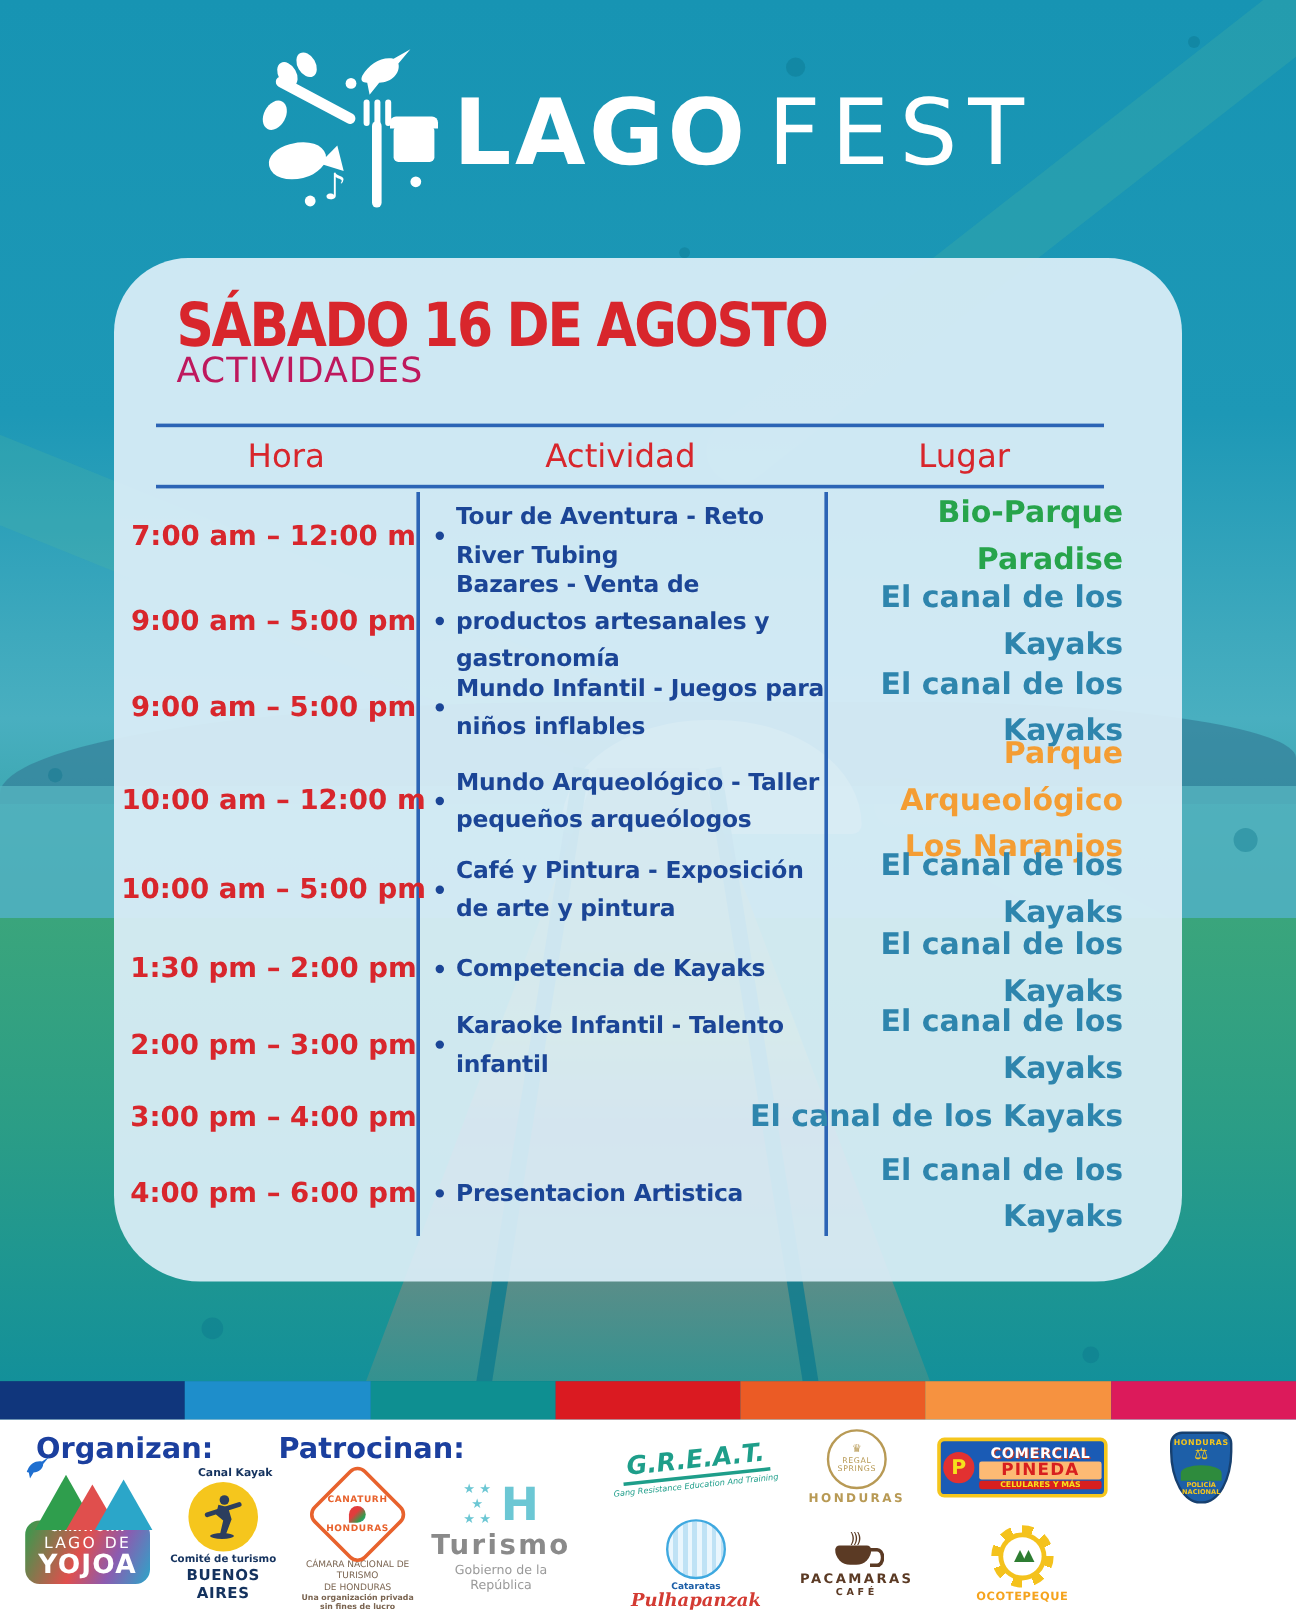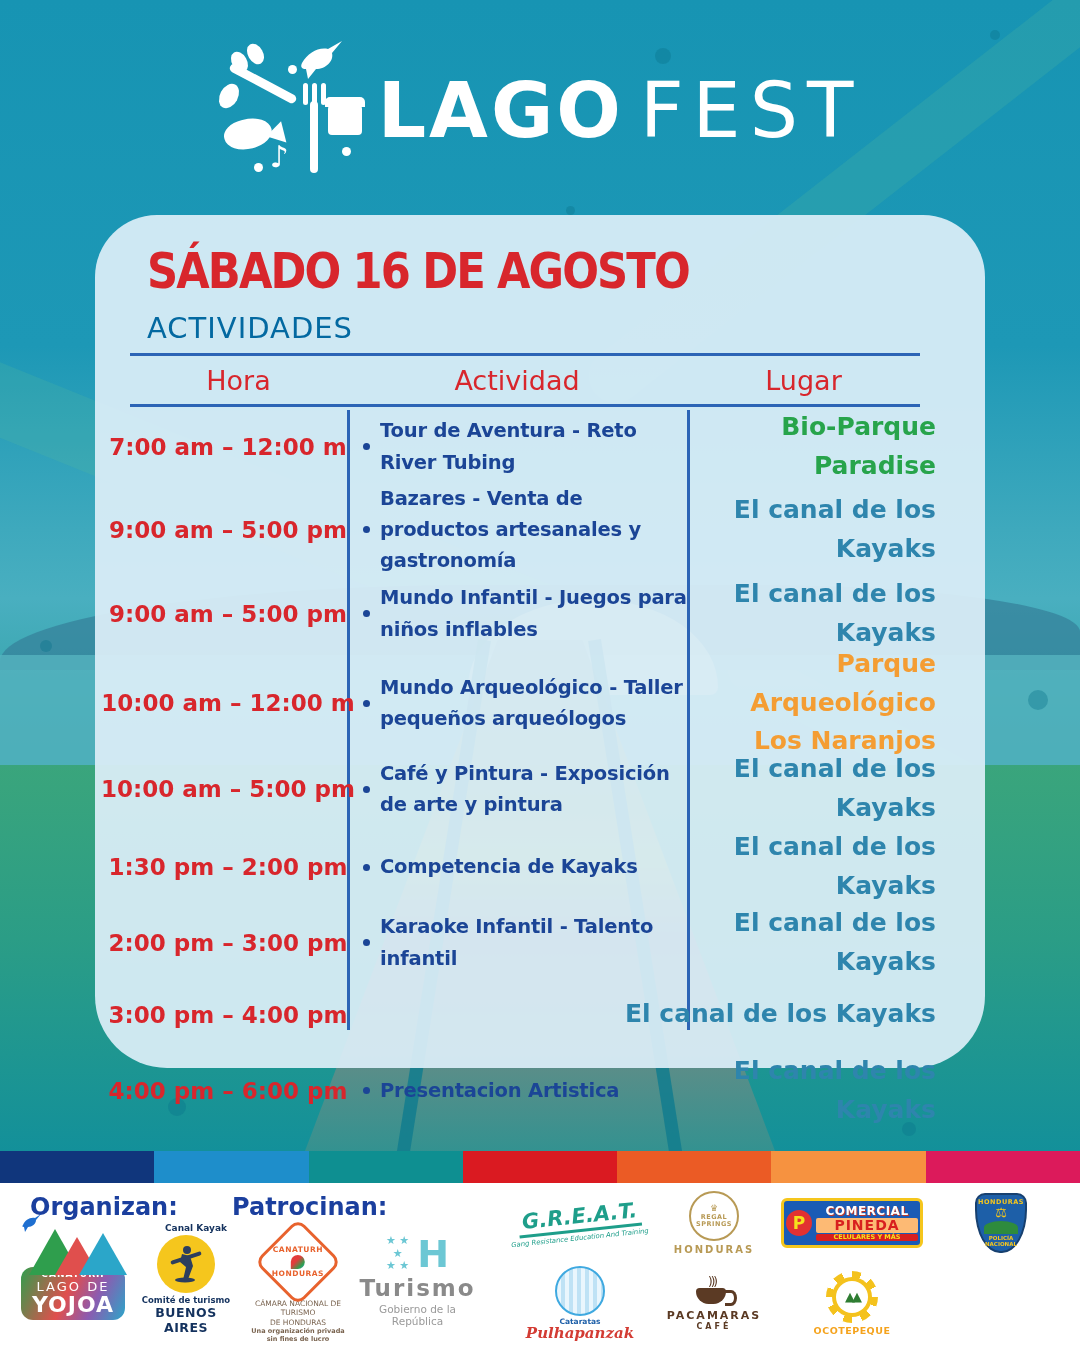--- a/index.html
+++ b/index.html
@@ -66,30 +66,30 @@
   .mk-bird{left:64px;top:2px;background:none;}
   .wordmark{color:#fff;font-size:76px;line-height:1;display:flex;align-items:baseline;}
   .wm-bold{font-weight:bold;letter-spacing:3px;}
   .wm-light{font-weight:normal;letter-spacing:9px;margin-left:16px;}
 
   
   .card{position:absolute;left:95px;top:215px;width:890px;height:853px;
     background:rgba(219,238,247,.93);border-radius:62px 62px 72px 72px;}
   .card-title{position:absolute;left:52px;top:26px;color:#d8262c;font-weight:bold;
     font-size:46px;letter-spacing:-2px;transform:scale(.94,1.1);transform-origin:left top;white-space:nowrap;}
-  .card-subtitle{position:absolute;left:52px;top:96px;color:#0369a1;font-size:29px;letter-spacing:1px;}
+  .card-subtitle{position:absolute;left:52px;top:76px;color:#be185d;font-size:29px;letter-spacing:1px;}
   .thead{position:absolute;left:35px;top:138px;width:790px;height:48px;
     border-top:3px solid #2c64b5;border-bottom:3px solid #2c64b5;
     display:flex;align-items:center;color:#d8262c;font-size:27px;}
   .h-time{width:217px;text-align:center;}
   .h-act{width:340px;text-align:center;}
   .h-place{flex:1;text-align:center;}
   .vsep{position:absolute;top:195px;bottom:38px;width:2.5px;background:#2c64b5;}
   .vs1{left:252px;}.vs2{left:592px;}
-  .rows{position:absolute;left:0;top:195px;right:35px;display:flex;flex-direction:column;gap:12px;}
+  .rows{position:absolute;left:0;top:195px;right:35px;display:flex;flex-direction:column;}
   .row{display:flex;align-items:center;}
   .c-time{width:252px;display:flex;align-items:center;justify-content:center;
     padding-left:14px;box-sizing:border-box;color:#d8262c;font-weight:bold;font-size:23px;white-space:nowrap;}
   .c-act{width:340px;box-sizing:border-box;padding-left:16px;display:flex;align-items:center;gap:10px;
     color:#1b4596;font-weight:bold;font-size:19.5px;line-height:1.6;letter-spacing:-.2px;}
   .bullet{width:7px;height:7px;border-radius:50%;background:#1b4596;flex:0 0 auto;align-self:center;}
   .c-place{flex:1;text-align:right;font-weight:bold;font-size:25px;line-height:1.55;padding:0 14px;}
   .pl-teal{color:#2e85ad;}
   .pl-green{color:#27a44b;}
   .pl-orange{color:#f49d33;}
@@ -148,21 +148,21 @@
   
   .grid{position:absolute;left:505px;top:4px;width:566px;height:160px;display:grid;
     grid-template-columns:150px 118px 158px 140px;grid-template-rows:72px 88px;}
   
   .gr-l1{font-size:21px;font-weight:bold;font-style:italic;color:#1e9e8a;
     border-bottom:3px solid #1e9e8a;transform:rotate(-6deg);padding:0 4px;line-height:1.2;}
   .gr-l2{font-size:6.8px;color:#1e9e8a;font-style:italic;transform:rotate(-6deg);margin-top:2px;}
   
   .rg-circle{width:46px;height:46px;border:2px solid #b89a55;border-radius:50%;
     display:flex;flex-direction:column;align-items:center;justify-content:center;color:#b89a55;line-height:1.1;}
-  .rg-s{font-size:6.5px;font-weight:bold;letter-spacing:.5px;}
+  .rg-s{font-size:6.5px;font-weight:normal;letter-spacing:.5px;}
   .rg-crown{font-size:9px;}
   .rg-l3{font-size:10px;color:#b89a55;letter-spacing:2px;margin-top:3px;font-weight:bold;}
   
   .pn-box{width:142px;height:50px;border:3px solid #f5c61d;border-radius:6px;background:#1a5bb5;
     display:flex;align-items:center;padding:2px;box-sizing:border-box;gap:4px;}
   .pn-p{width:26px;height:26px;border-radius:50%;background:#e23131;color:#f5e11d;
     font-size:17px;font-weight:bold;display:flex;align-items:center;justify-content:center;flex:0 0 auto;}
   .pn-col{flex:1;display:flex;flex-direction:column;line-height:1.05;}
   .pn-l1{color:#fff;font-size:12px;font-weight:bold;letter-spacing:.5px;text-shadow:1px 1px 0 #c0392b;}
   .pn-l2{background:#fdba74;color:#d81f1f;font-size:14px;font-weight:bold;border-radius:2px;letter-spacing:1px;}

